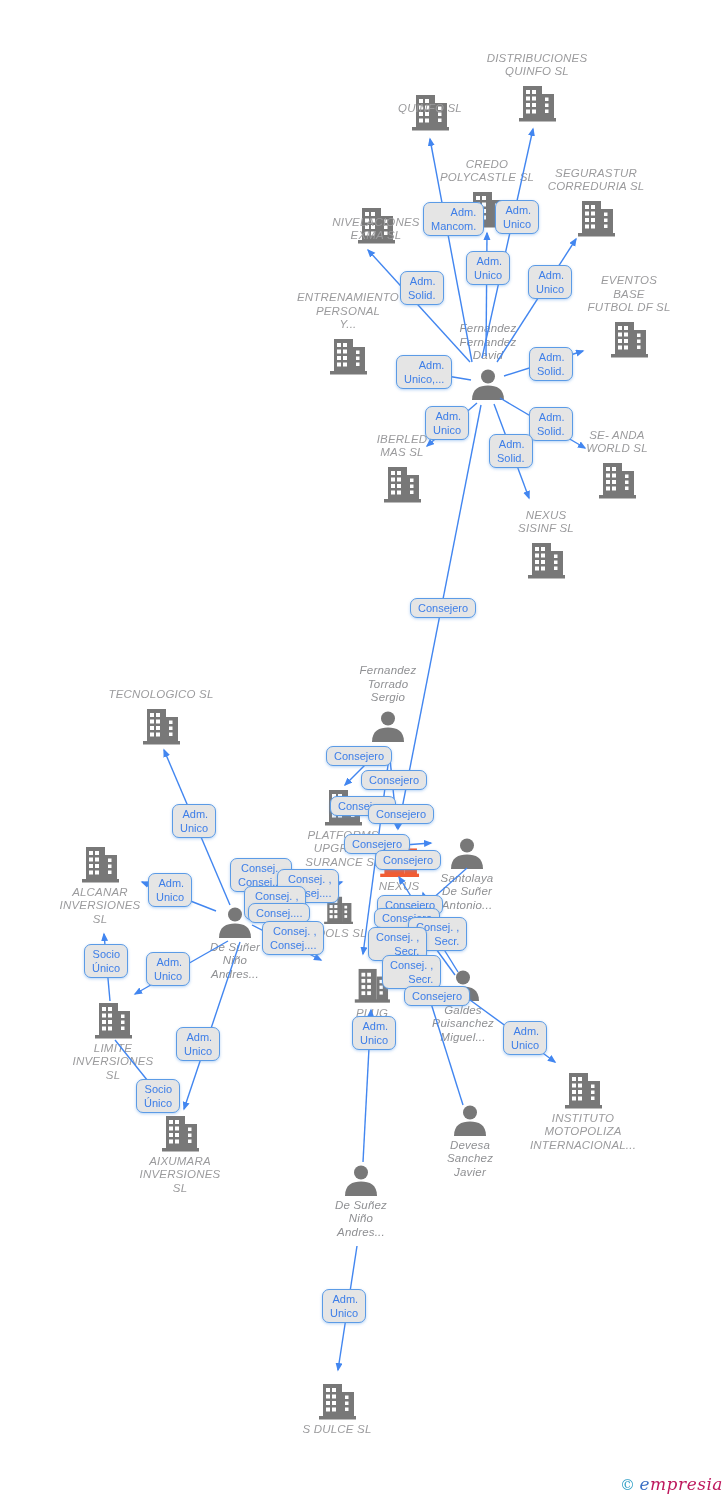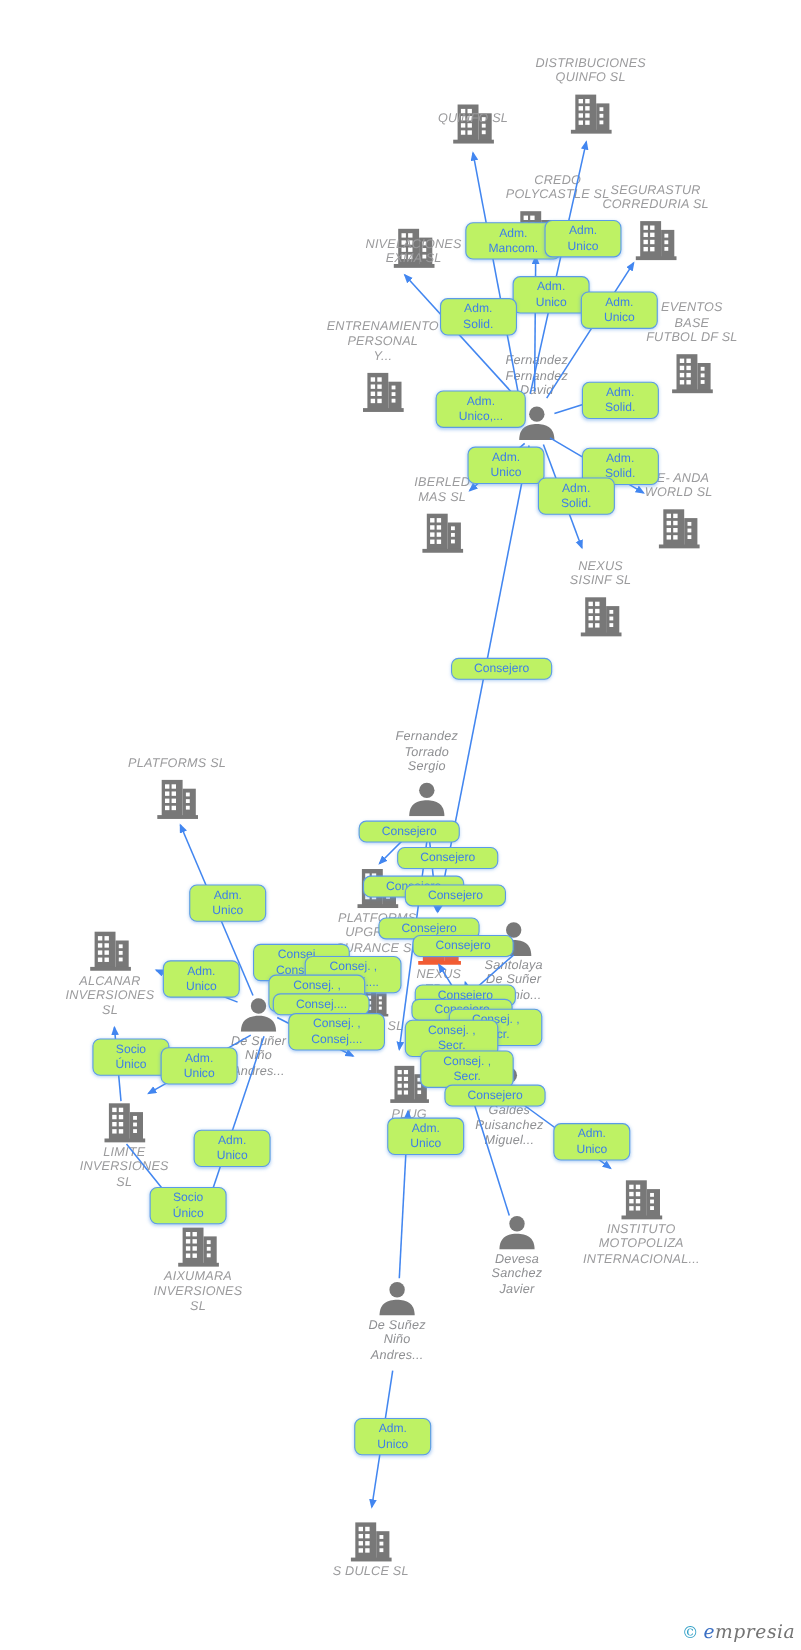--- a/index.html
+++ b/index.html
@@ -10,34 +10,34 @@
   #edges{position:absolute;left:0;top:0;z-index:2;pointer-events:none;}
   .node{position:absolute;z-index:1;}
   .node-icon{position:absolute;z-index:1;}
   .node-label{
     position:absolute;z-index:1;width:150px;text-align:center;
     font-size:11.5px;line-height:13.5px;color:#999a9c;letter-spacing:.2px;font-style:italic;
   }
   .company .node-label{color:#9b9b9d;}
   .person .node-label{color:#8f9093;}
   .rel-box{
-    position:absolute;z-index:3;background:#bef264;
+    position:absolute;z-index:3;background:#e5e5e5;
     border:1.5px solid #5b9be6;border-radius:7px;
-    padding:2px 20px;font-size:11px;line-height:14px;color:#3d7ee8;
-    text-align:center;white-space:nowrap;
+    padding:2px 7px;font-size:11px;line-height:14px;color:#3d7ee8;
+    text-align:right;white-space:nowrap;
     box-shadow:0 1px 3px rgba(91,155,230,.45);
   }
   .watermark{
     position:absolute;right:5px;bottom:6px;z-index:4;
     font-family:"DejaVu Serif","Liberation Serif",serif;font-style:italic;
     font-size:17px;letter-spacing:.5px;
   }
   .watermark .cc{color:#2f9fc6;font-style:normal;font-size:15px;margin-right:4px;}
   .watermark .b1{color:#3a6fc4;}
-  .watermark .b2{color:#737373;}
+  .watermark .b2{color:#be185d;}
 </style>
 </head>
 <body>
 
 <div class="canvas">
   <svg id="edges" width="728" height="1500">
     <defs>
       <marker id="arrow" markerWidth="9" markerHeight="8" refX="7" refY="3.5" orient="auto" markerUnits="userSpaceOnUse">
         <path d="M0,0 L8.5,3.5 L0,7 Z" fill="#4286f0"></path>
       </marker>
@@ -136,21 +136,21 @@
               <rect x="17" y="11.5" width="4" height="4"></rect>
               <rect x="11" y="18" width="4" height="4"></rect>
               <rect x="17" y="18" width="4" height="4"></rect>
               <rect x="11" y="24.5" width="4" height="4"></rect>
               <rect x="17" y="24.5" width="4" height="4"></rect>
               <rect x="30" y="12.5" width="3.5" height="3.5"></rect>
               <rect x="30" y="18.5" width="3.5" height="3.5"></rect>
               <rect x="30" y="24.5" width="3.5" height="3.5"></rect>
             </g>
           </svg></div>
-        <div class="node-label" style="left: 432px; top: 157.5px;">
+        <div class="node-label" style="left: 412px; top: 157.5px;">
           <div>CREDO</div>
           <div>POLYCASTLE SL</div>
         </div>
       </div>
       <div class="node company">
         <div class="node-icon" style="left: 574px; top: 199.5px;"><svg width="44" height="37" viewBox="0 0 44 37">
             <rect x="8" y="1" width="19" height="33" fill="#787878"></rect>
             <rect x="27" y="9" width="12" height="25" fill="#787878"></rect>
             <rect x="4" y="33" width="37" height="3.5" fill="#787878"></rect>
             <g fill="#ffffff">
@@ -331,21 +331,21 @@
               <rect x="11" y="18" width="4" height="4"></rect>
               <rect x="17" y="18" width="4" height="4"></rect>
               <rect x="11" y="24.5" width="4" height="4"></rect>
               <rect x="17" y="24.5" width="4" height="4"></rect>
               <rect x="30" y="12.5" width="3.5" height="3.5"></rect>
               <rect x="30" y="18.5" width="3.5" height="3.5"></rect>
               <rect x="30" y="24.5" width="3.5" height="3.5"></rect>
             </g>
           </svg></div>
         <div class="node-label" style="left: 86px; top: 688px;">
-          <div>PLATFORMS SL</div>
+          <div>TECNOLOGICO SL</div>
         </div>
       </div>
       <div class="node company">
         <div class="node-icon" style="left: 78px; top: 845.5px;"><svg width="44" height="37" viewBox="0 0 44 37">
             <rect x="8" y="1" width="19" height="33" fill="#787878"></rect>
             <rect x="27" y="9" width="12" height="25" fill="#787878"></rect>
             <rect x="4" y="33" width="37" height="3.5" fill="#787878"></rect>
             <g fill="#ffffff">
               <rect x="11" y="5" width="4" height="4"></rect>
               <rect x="17" y="5" width="4" height="4"></rect>

